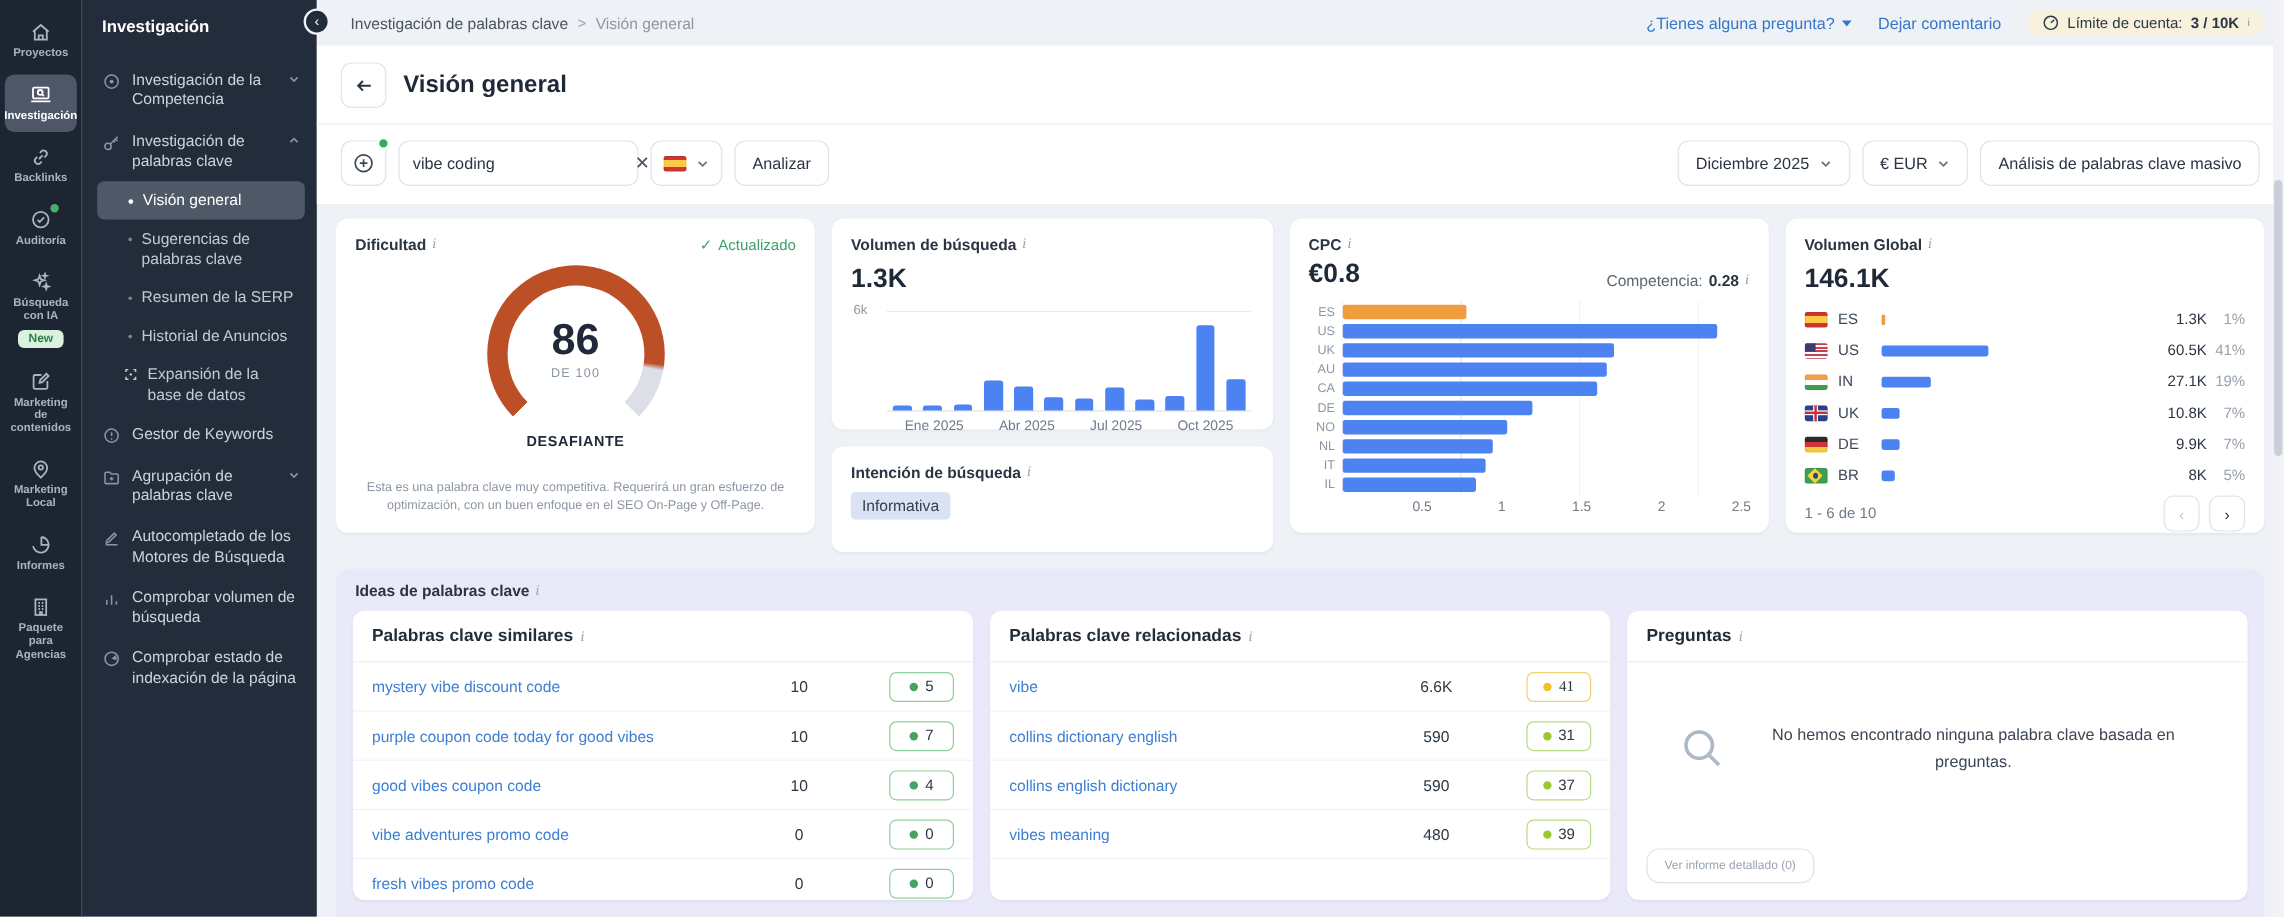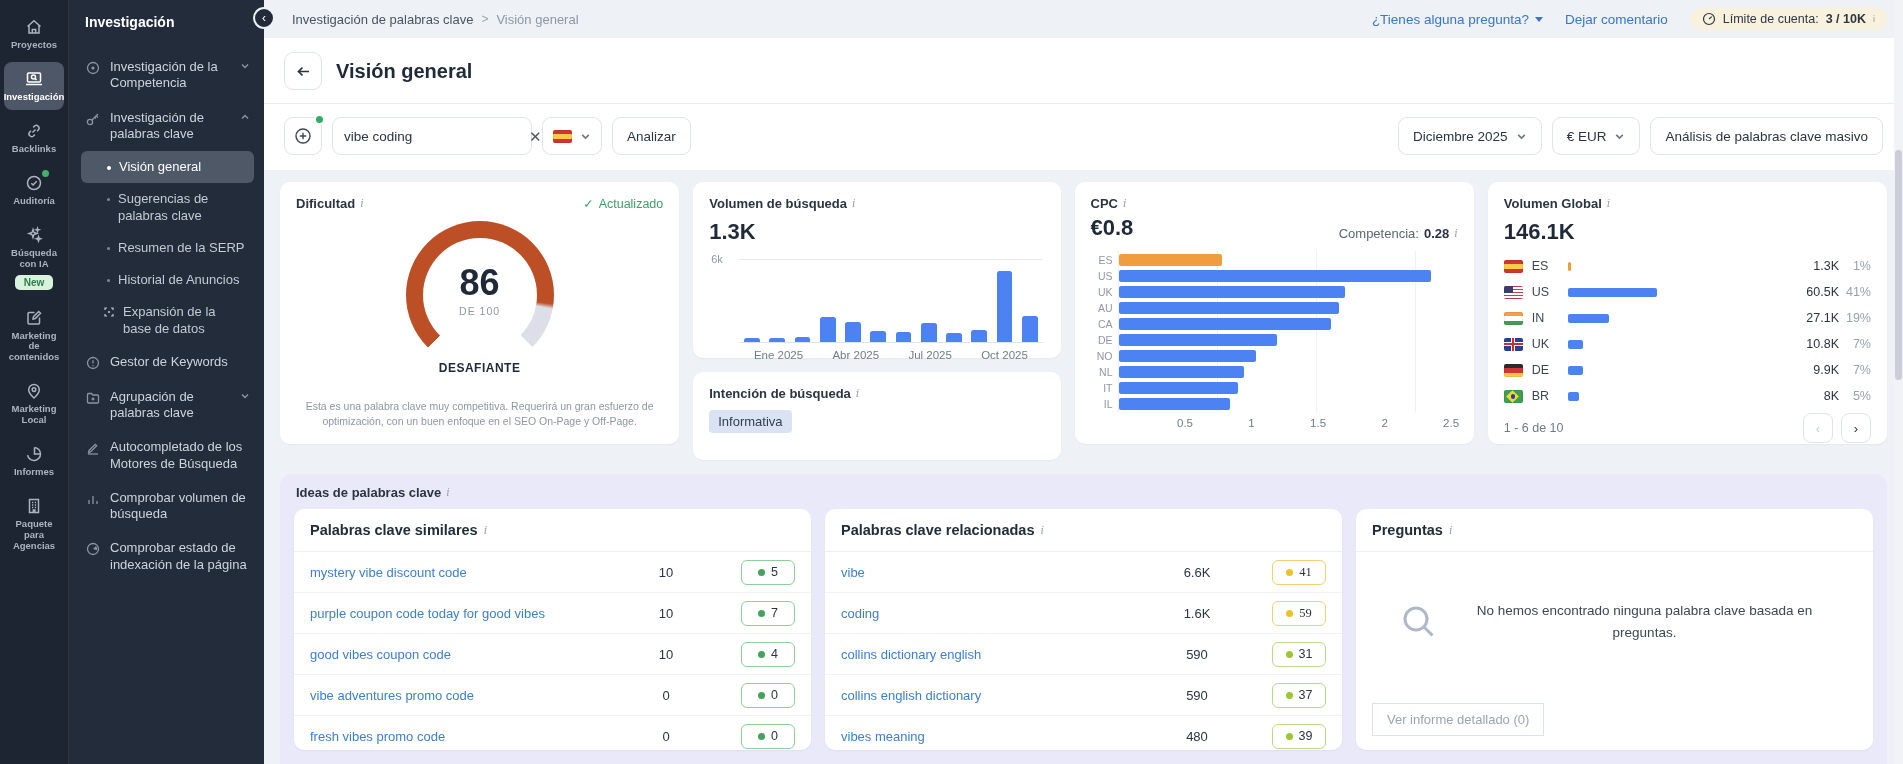--- a/index.html
+++ b/index.html
@@ -144,21 +144,21 @@
   .kcard { flex:1; background:#fff; border-radius:10px; display:flex; flex-direction:column; overflow:hidden; box-shadow:0 1px 2px rgba(20,30,50,.05); }
   .kcard-head { padding:13px 16px; border-bottom:1px solid #eceff4; font-size:14.5px; font-weight:700; color:#222d3a; display:flex; align-items:center; gap:6px; }
   .krow { display:flex; align-items:center; padding:0 16px; height:41px; border-bottom:1px solid #f0f2f6; }
   .krow .kw { flex:1; font-size:13px; color:#3d7fd0; cursor:pointer; white-space:nowrap; overflow:hidden; text-overflow:ellipsis; }
   .krow .vol { width:150px; text-align:center; font-size:13px; color:#2a3442; }
   .kbadge { width:54px; height:25px; border:1px solid #8fcf9a; border-radius:6px; display:flex; align-items:center; justify-content:center; gap:6px; font-size:12.5px; color:#2a3442; cursor:pointer; }
   .kbadge .bdot { width:7px; height:7px; border-radius:50%; background:#46a25c; }
   .kbadge.t-yellow { border-color:#f2cf71;font-family:Liberation Serif, serif; } .kbadge.t-yellow .bdot { background:#efc229; }
   .kbadge.t-lime { border-color:#b8dc83; } .kbadge.t-lime .bdot { background:#9bc832; }
   .kcard-foot { margin-top:auto; padding:12px 16px 14px 16px; }
-  .report-btn { border:1px solid #ccd3dc; background:#fff; border-radius:0; padding:8px 14px; font-size:13px; color:#2a3442; cursor:pointer; font-family:inherit; }
+  .report-btn { border:1px solid #ccd3dc; background:#fff; border-radius:11px; padding:8px 14px; font-size:10px; color:#2a3442; cursor:pointer; font-family:inherit; }
   .report-btn.disabled { color:#9aa4b1; border-color:#dde2e9; cursor:default; }
   .empty-state { flex:1; display:flex; flex-direction:row; align-items:center; justify-content:center; gap:14px; padding:0 40px; }
   .empty-state .etext { font-size:13.5px; color:#3c4654; text-align:center; line-height:1.6; }
 
   
   .pg-scroll { position:fixed; right:0; top:0; width:9px; height:764px; background:#f2f3f6; }
   .pg-thumb { position:absolute; right:1px; top:150px; width:7px; height:230px; border-radius:4px; background:#c9ced8; }
 </style>
 </head>
 <body>
@@ -795,28 +795,20 @@
 
             <div class="krow">
               <span class="kw">vibe</span>
               <span class="vol">6.6K</span>
               <span class="kbadge t-yellow">
                 <span class="bdot"></span>
                 <span>41</span>
               </span>
             </div>
 
-            <div class="krow">
-              <span class="kw">coding</span>
-              <span class="vol">1.6K</span>
-              <span class="kbadge t-yellow">
-                <span class="bdot"></span>
-                <span>59</span>
-              </span>
-            </div>
 
             <div class="krow">
               <span class="kw">collins dictionary english</span>
               <span class="vol">590</span>
               <span class="kbadge t-lime">
                 <span class="bdot"></span>
                 <span>31</span>
               </span>
             </div>
 

